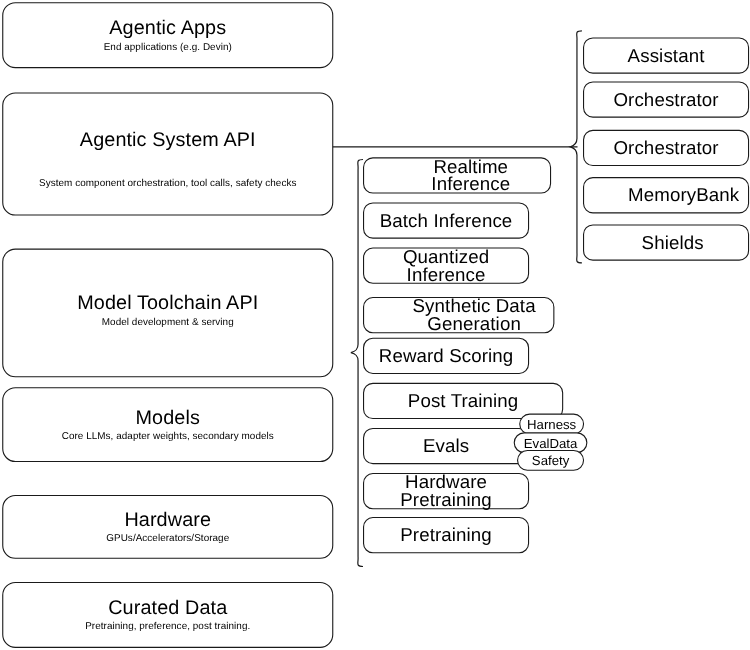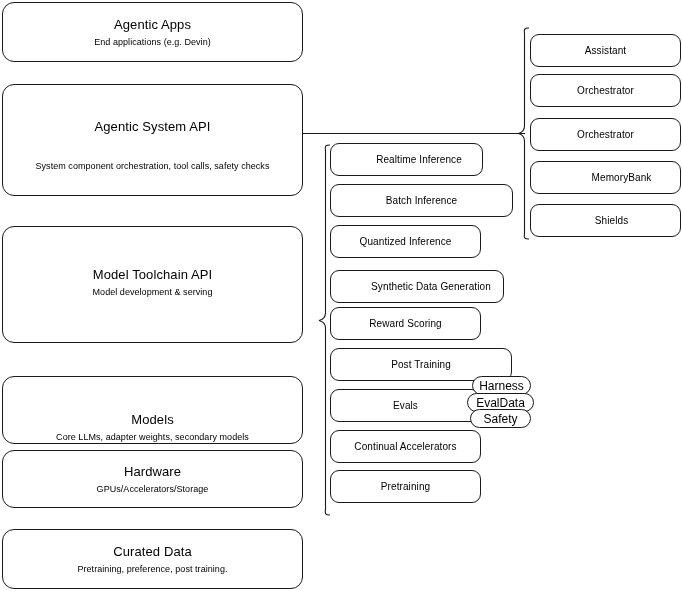--- a/index.html
+++ b/index.html
@@ -24,21 +24,21 @@
     border-radius: 10px;
     background: #ffffff;
     display: flex;
     flex-direction: column;
     align-items: center;
     justify-content: center;
     text-align: center;
     color: #000000;
   }
   .node .title {
-    font-size: 13px;
+    font-size: 18px;
     line-height: 16px;
     letter-spacing: 0.1px;
   }
   .node .sub {
     font-size: 9px;
     line-height: 12px;
     margin-top: 3px;
     letter-spacing: 0.05px;
   }
 
@@ -50,21 +50,21 @@
     align-items: center;
     justify-content: center;
     width: 100%;
   }
 
   
   .chip {
     height: 33px;
     border-radius: 9px;
   }
-  .chip .title { font-size: 10px; }
+  .chip .title { font-size: 17px; }
 
   
   .pill {
     position: absolute;
     box-sizing: border-box;
     border: 1px solid #1a1a1a;
     border-radius: 999px;
     background: #ffffff;
     display: flex;
     align-items: center;
@@ -132,64 +132,64 @@
     </div>
   </div>
 
   <div class="node stack-node" style="top:226px; height:117px;">
     <div class="inner" style="margin-top:-4px;text-align:right;">
       <div class="title">Model Toolchain API</div>
       <div class="sub">Model development &amp; serving</div>
     </div>
   </div>
 
-  <div class="node stack-node" style="top:376px; height:68px;justify-content:flex-end;">
+  <div class="node stack-node" style="top:352px; height:68px;">
     <div class="inner">
       <div class="title">Models</div>
       <div class="sub">Core LLMs, adapter weights, secondary models</div>
     </div>
   </div>
 
   <div class="node stack-node" style="top:450px; height:58px;">
     <div class="inner">
       <div class="title">Hardware</div>
       <div class="sub">GPUs/Accelerators/Storage</div>
     </div>
   </div>
 
   <div class="node stack-node" style="top:529px; height:60px;">
     <div class="inner">
       <div class="title">Curated Data</div>
       <div class="sub">Pretraining, preference, post training.</div>
     </div>
   </div>
 
-  <div class="node chip" style="left:330px; top:143px; width:153px;padding-left:25px;">
+  <div class="node chip" style="left:330px; top:143px; width:171px;padding-left:25px;">
     <div class="title">Realtime Inference</div>
   </div>
-  <div class="node chip" style="left:330px; top:184px; width:183px;">
+  <div class="node chip" style="left:330px; top:184px; width:151px;">
     <div class="title">Batch Inference</div>
   </div>
   <div class="node chip" style="left:330px; top:225px; width:151px;">
     <div class="title">Quantized Inference</div>
   </div>
   <div class="node chip" style="left:330px; top:270px; width:174px;padding-left:28px;">
     <div class="title">Synthetic Data Generation</div>
   </div>
   <div class="node chip" style="left:330px; top:307px; width:151px;">
     <div class="title">Reward Scoring</div>
   </div>
   <div class="node chip" style="left:330px; top:348px; width:182px;">
     <div class="title">Post Training</div>
   </div>
   <div class="node chip" style="left:330px; top:389px; width:151px;">
     <div class="title">Evals</div>
   </div>
   <div class="node chip" style="left:330px; top:430px; width:151px;">
-    <div class="title">Continual Accelerators</div>
+    <div class="title">Hardware Pretraining</div>
   </div>
   <div class="node chip" style="left:330px; top:470px; width:151px;">
     <div class="title">Pretraining</div>
   </div>
 
   <div class="pill" style="left:472px; top:376px; width:59px; height:19px; z-index:5;">
     <span>Harness</span>
   </div>
   <div class="pill" style="left:467px; top:393px; width:67px; height:19px; z-index:6;">
     <span>EvalData</span>

